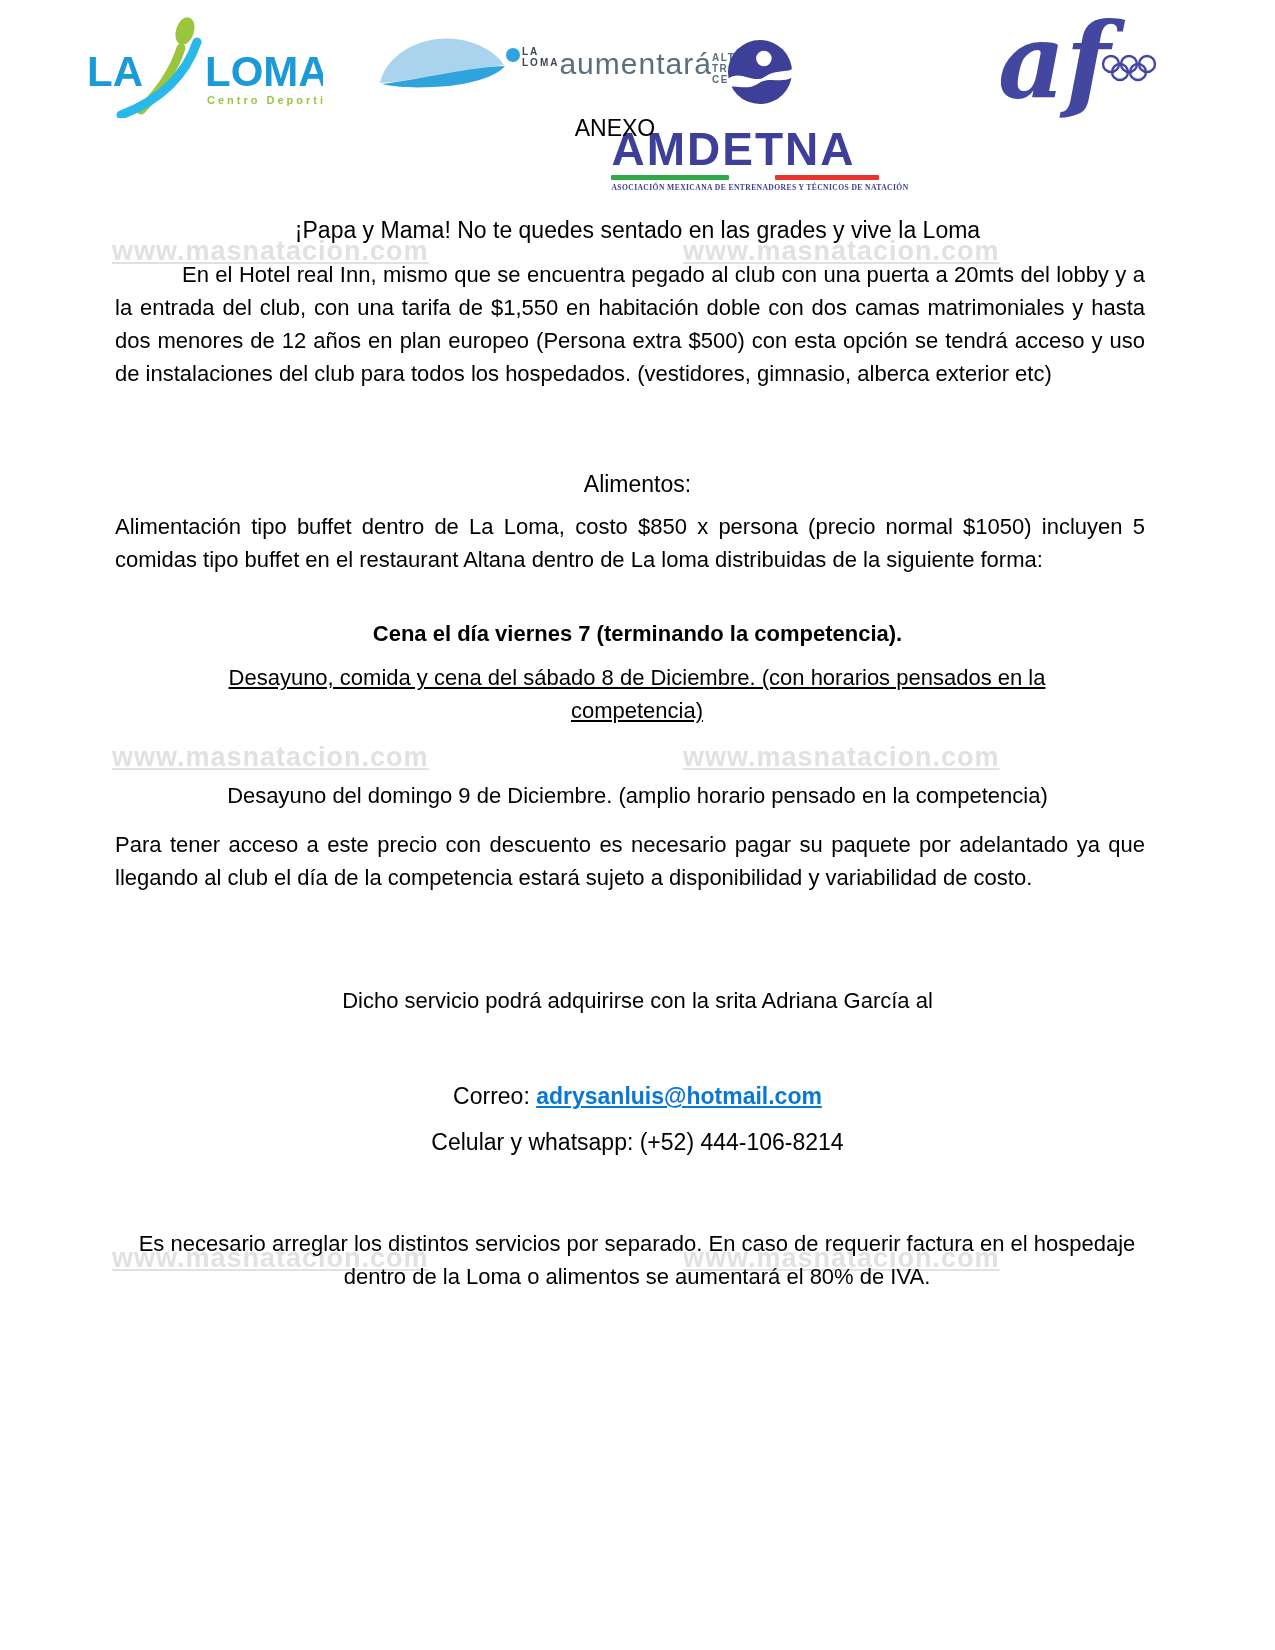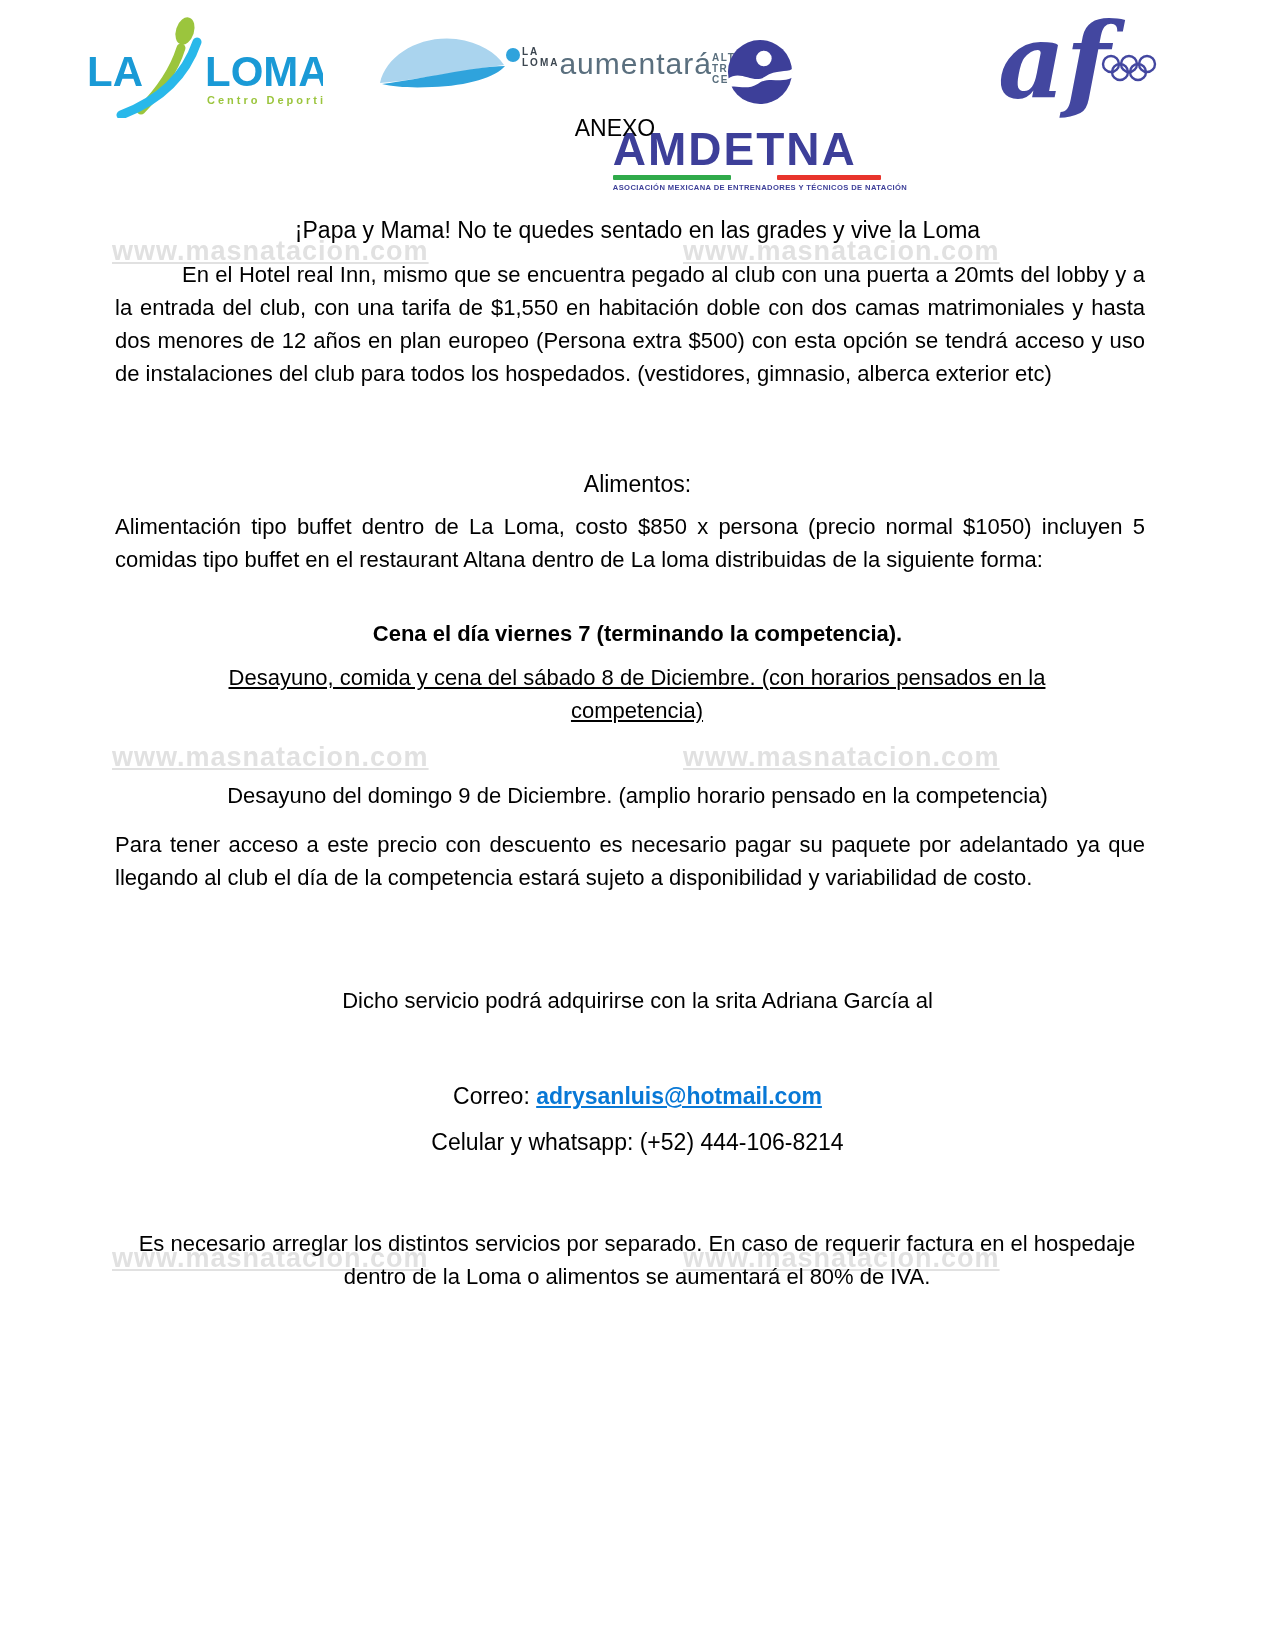--- a/index.html
+++ b/index.html
@@ -47,21 +47,21 @@
   .logo-natacion .lt-top{font-size:10px;font-weight:bold;color:#3c4650;letter-spacing:2px;margin-top:-14px;}
   .logo-natacion .lt-name{font-size:30px;color:var(--natacion_text);letter-spacing:1px;line-height:30px;}
   .logo-natacion .lt-tag{font-size:10px;font-weight:bold;color:#5a6f7e;letter-spacing:1.6px;margin-top:8px;}
   .logo-amdetna{left:588px;top:38px;width:344px;height:82px;display:flex;align-items:center;gap:16px;flex-direction:column;}
   .amdetna-right{display:flex;flex-direction:column;}
   .amdetna-word{font-size:46px;line-height:46px;font-weight:bold;letter-spacing:2px;color:var(--amdetna_blue);}
   .amdetna-bars{display:flex;justify-content:space-between;margin-top:3px;width:268px;}
   .bar{height:5px;border-radius:1px;}
   .bar-green{width:118px;background:var(--mex_green);}
   .bar-red{width:104px;background:var(--mex_red);}
-  .amdetna-tag{font-size:7.6px;font-weight:bold;color:var(--amdetna_blue);letter-spacing:.4px;margin-top:3px;white-space:nowrap;}
+  .amdetna-tag{font-size:7.6px;font-weight:bold;color:var(--amdetna_blue);letter-spacing:.4px;margin-top:3px;white-space:nowrap;font-family:Liberation Serif, serif;}
   .logo-af{left:990px;top:2px;width:175px;height:126px;}
   
   .tb{position:absolute;z-index:2;font-size:22px;line-height:33px;}
   .center{text-align:center;}
   .justify{text-align:justify;}
   .bold{font-weight:normal;}
   .h-anexo{left:115px;top:112px;width:1000px;font-size:23px;}
   .h-hospedaje{left:115px;top:168px;width:1045px;font-size:23px;}
   .h-papa{left:115px;top:214px;width:1045px;font-size:23px;}
   .p-hotel{left:115px;top:258px;width:1030px;text-indent:67px;}

